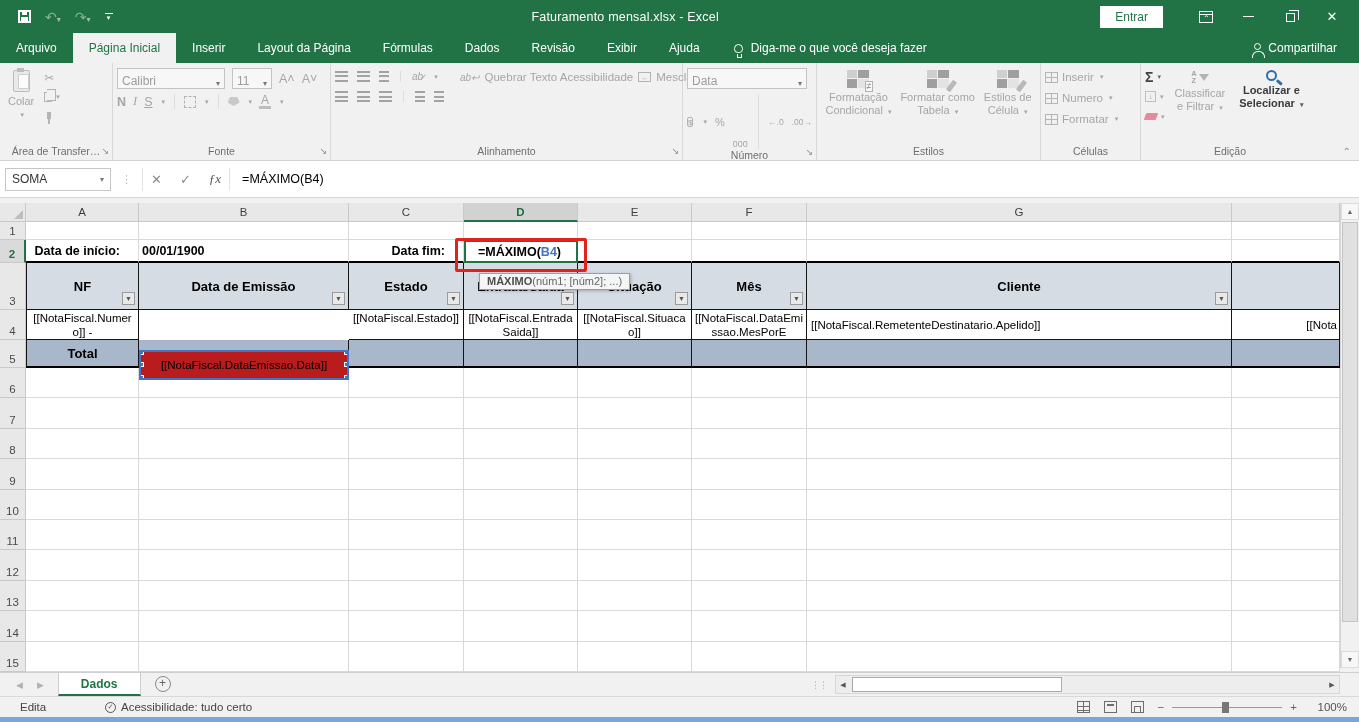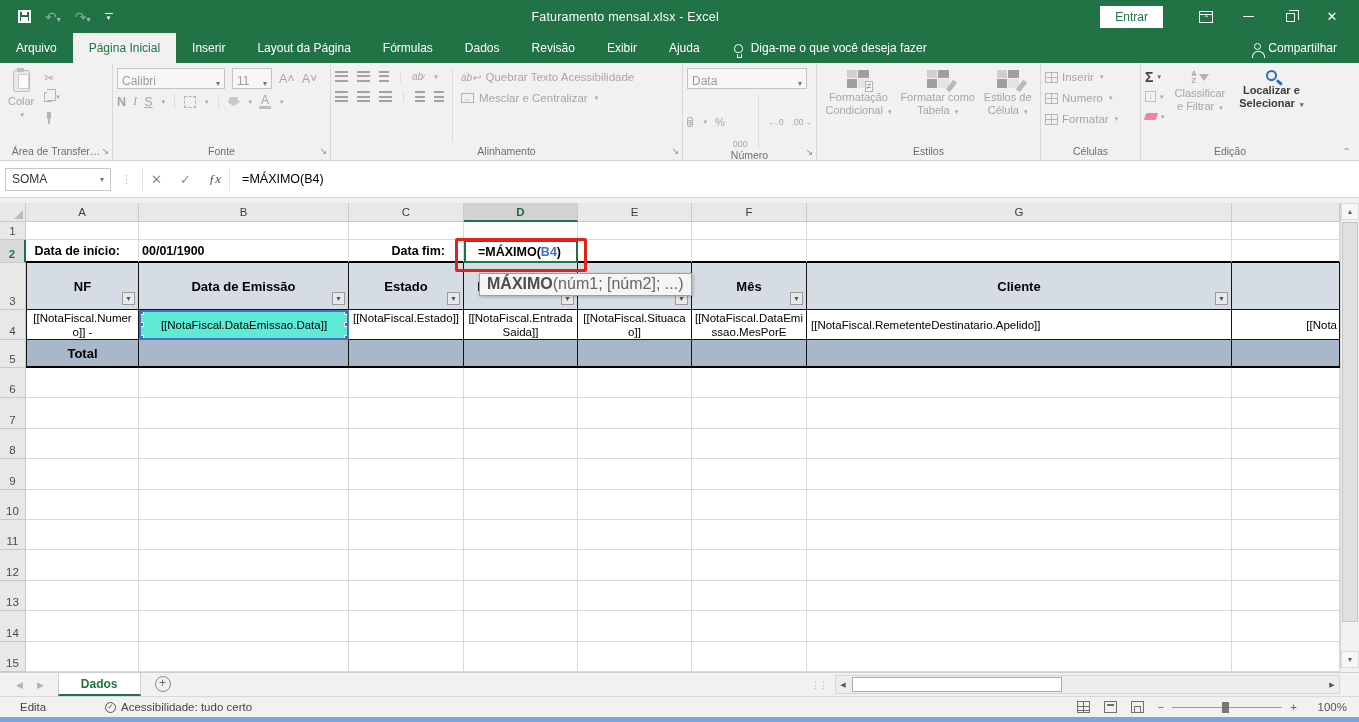--- a/index.html
+++ b/index.html
@@ -74,21 +74,21 @@
   .ic-fill { width:12px; height:9px; background:#c9c9c9; clip-path:polygon(20% 0,80% 0,100% 60%,50% 100%,0 60%); }
   .ic-fontcol { font-size:12px; color:#a6a6a6; line-height:10px; display:flex; flex-direction:column; align-items:center; }
   .cbar { width:12px; height:3px; background:#bdbdbd; margin-top:1px; }
   .vsep { width:1px; background:#ddd; align-self:stretch; margin:0 2px; }
 
   
   .bars { width:13px; height:11px; background:linear-gradient(#a3a3a3 0 2px,transparent 2px 4.5px,#a3a3a3 4.5px 6.5px,transparent 6.5px 9px,#a3a3a3 9px 11px); }
   .bars.sm { width:10px; }
   .algrid { display:flex; flex-direction:column; gap:9px; padding-top:3px; }
   .alrow { display:flex; gap:9px; align-items:center; }
-  .altxt { display:flex; flex-direction:column; gap:5px; padding-top:1px; }
+  .altxt { display:flex; flex-direction:row; gap:5px; padding-top:1px; }
   .altxt .row { display:flex; align-items:center; gap:5px; font-size:11.5px; color:#a6a6a6; height:16px; white-space:nowrap; }
   .ic-ab { font-size:10px; color:#a6a6a6; font-style:italic; }
   .ic-merge { width:13px; height:10px; border:1px solid #b3b3b3; display:flex; align-items:center; justify-content:center; font-size:7px; color:#b3b3b3; }
 
   
   .ng { display:flex; flex-direction:column; gap:6px; width:100%; }
   .nrow { display:flex; align-items:center; gap:8px; font-size:11px; color:#a6a6a6; }
   .ic-money { width:14px; height:10px; border:1px solid #b3b3b3; border-radius:2px; font-size:8px; display:flex; align-items:center; justify-content:center; color:#a6a6a6; }
   .num000 { font-size:9px; letter-spacing:0;margin-top:44px; }
   .decs { font-size:8.5px; }
@@ -149,26 +149,26 @@
   .al-l { justify-content:flex-start; padding-left:3px; }
   .editcell { border:2px solid #217346 !important; border-bottom:2px solid #217346 !important; background:#fff; padding-left:12px; white-space:nowrap; }
   .refblue { color:#4472c4; }
   .thead .cell { background:#d6dce4; border-right:1px solid #141414; border-bottom:1px solid #141414; font-weight:bold; font-size:13px; display:flex; align-items:center; justify-content:center; position:relative; }
   .thead .cell.first, .tdata .cell.first, .ttotal .cell.first { border-left:1px solid #141414; }
   .filterbtn { position:absolute; right:3px; bottom:4px; width:13px; height:13px; background:#e9e9e9; border:1px solid #9a9a9a; font-size:7px; color:#555; display:flex; align-items:center; justify-content:center; }
   .tdata .cell { border-right:1px solid #141414; border-bottom:1px solid #141414; font-size:11.5px; line-height:14px; text-align:center; padding:1px 2px; word-break:break-all; }
   .tdata .cell.al-l { text-align:left; white-space:nowrap; padding-left:4px; display:flex; align-items:center; justify-content:flex-start; }
   .tdata .cell.al-r { text-align:right; white-space:nowrap; display:flex; align-items:center; justify-content:flex-end; padding-right:2px; }
   .ttotal .cell { background:#a9b7ca; border-right:1px solid #141414; border-bottom:2px solid #000; font-weight:bold; font-size:13px; display:flex; align-items:center; justify-content:center; }
-  .refcell { position:relative; border:2px solid #4472c4 !important; border-bottom:2px solid #4472c4 !important; background:#5eead4; display:flex; align-items:center; justify-content:center; word-break:normal !important; white-space:nowrap; }
+  .refcell { position:relative; border:2px solid #4472c4 !important; border-bottom:2px solid #4472c4 !important; background:#b91c1c; display:flex; align-items:center; justify-content:center; word-break:normal !important; white-space:nowrap;margin-top:40px; }
   .hdl { position:absolute; width:5px; height:5px; background:#4472c4; border:1px solid #fff; }
   .hdl.tl{left:-2px;top:-2px}.hdl.tr{right:-2px;top:-2px}.hdl.bl{left:-2px;bottom:-2px}.hdl.br{right:-2px;bottom:-2px}
   .hdl.ml{left:-2px;top:10px}.hdl.mr{right:-2px;top:10px}
   .redbox { position:absolute; left:455px; top:35px; width:132px; height:34px; border:3px solid #e0231c; border-radius:2px; z-index:6; pointer-events:none; }
-  .fn-tip { position:absolute; left:479px; top:70px; background:#f5f5f5; border:1px solid #9e9e9e; box-shadow:1px 1px 3px rgba(0,0,0,.25); font-size:16px; color:#666; padding:1px 7px 2px 7px; z-index:7; white-space:nowrap; }
+  .fn-tip { position:absolute; left:479px; top:70px; background:#f5f5f5; border:1px solid #9e9e9e; box-shadow:1px 1px 3px rgba(0,0,0,.25); font-size:11px; color:#666; padding:1px 7px 2px 7px; z-index:7; white-space:nowrap; }
   .fn-tip b { color:#4d4d4d; }
 
   
   .vscroll { position:absolute; left:1340px; top:203px; width:19px; height:465px; background:#f1f1f1; border-left:1px solid #d4d4d4; }
   .vs-btn { height:17px; display:flex; align-items:center; justify-content:center; font-size:7px; color:#666; background:#f7f7f7; border:1px solid #dcdcdc; }
   .vs-btn.dn { position:absolute; bottom:0; left:0; right:0; }
   .vs-thumb { position:absolute; left:1px; right:1px; top:19px; height:400px; background:#e0e0e0; border:1px solid #c4c4c4; }
 
   
   .tabbar { position:absolute; left:0; top:672px; width:1359px; height:24px; background:#f1f1f1; border-top:1px solid #cfcfcf; display:flex; align-items:stretch; }

